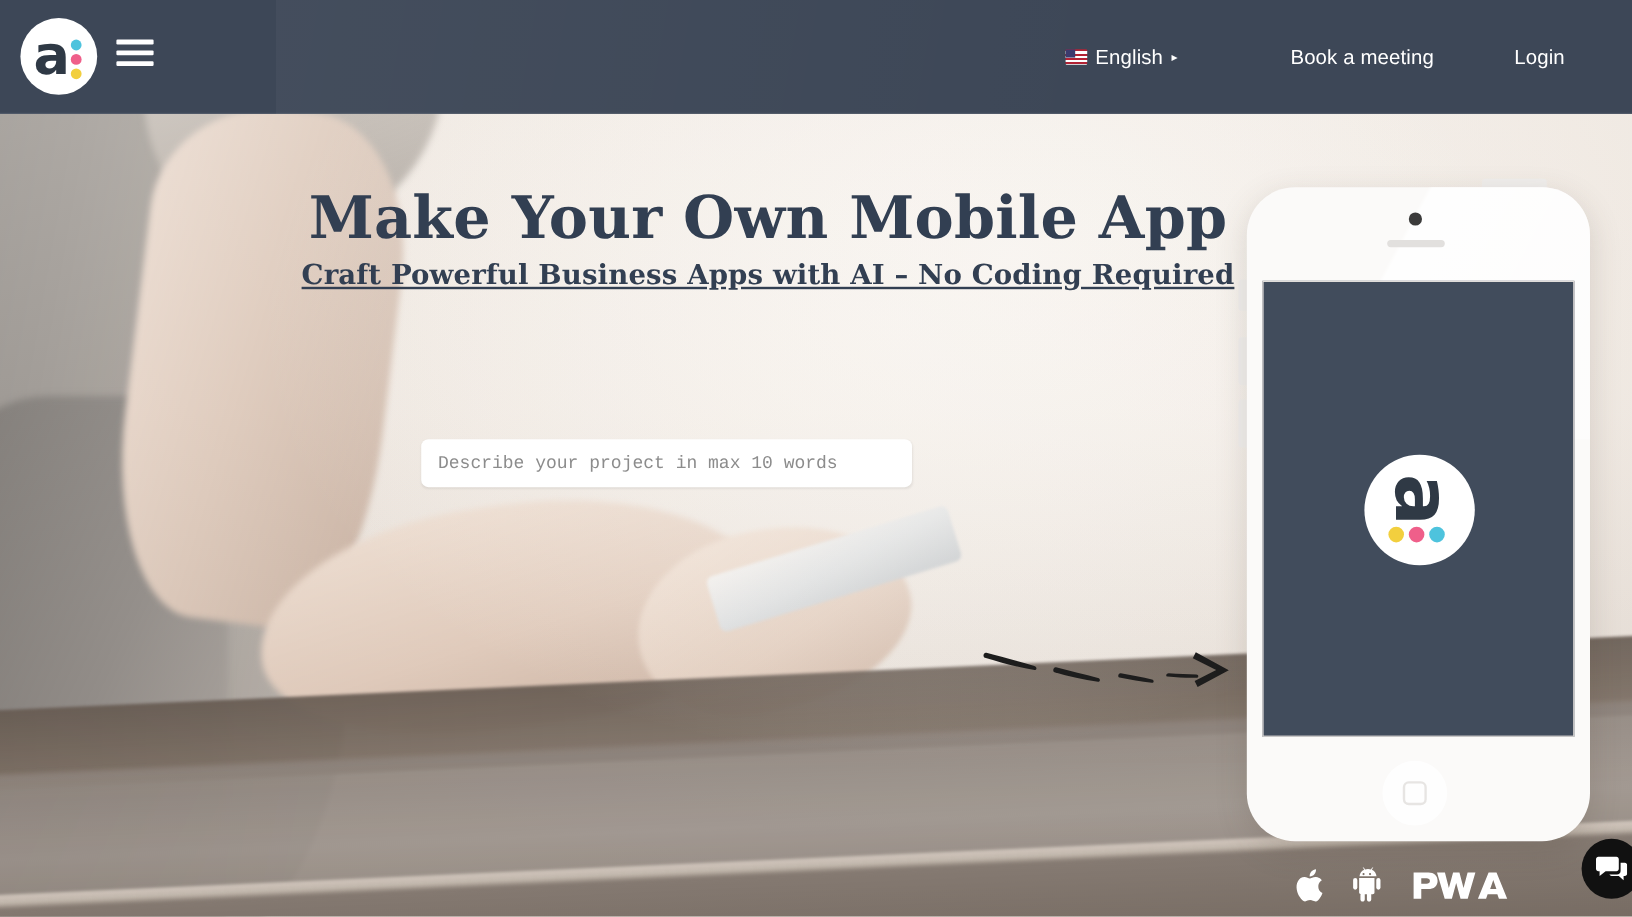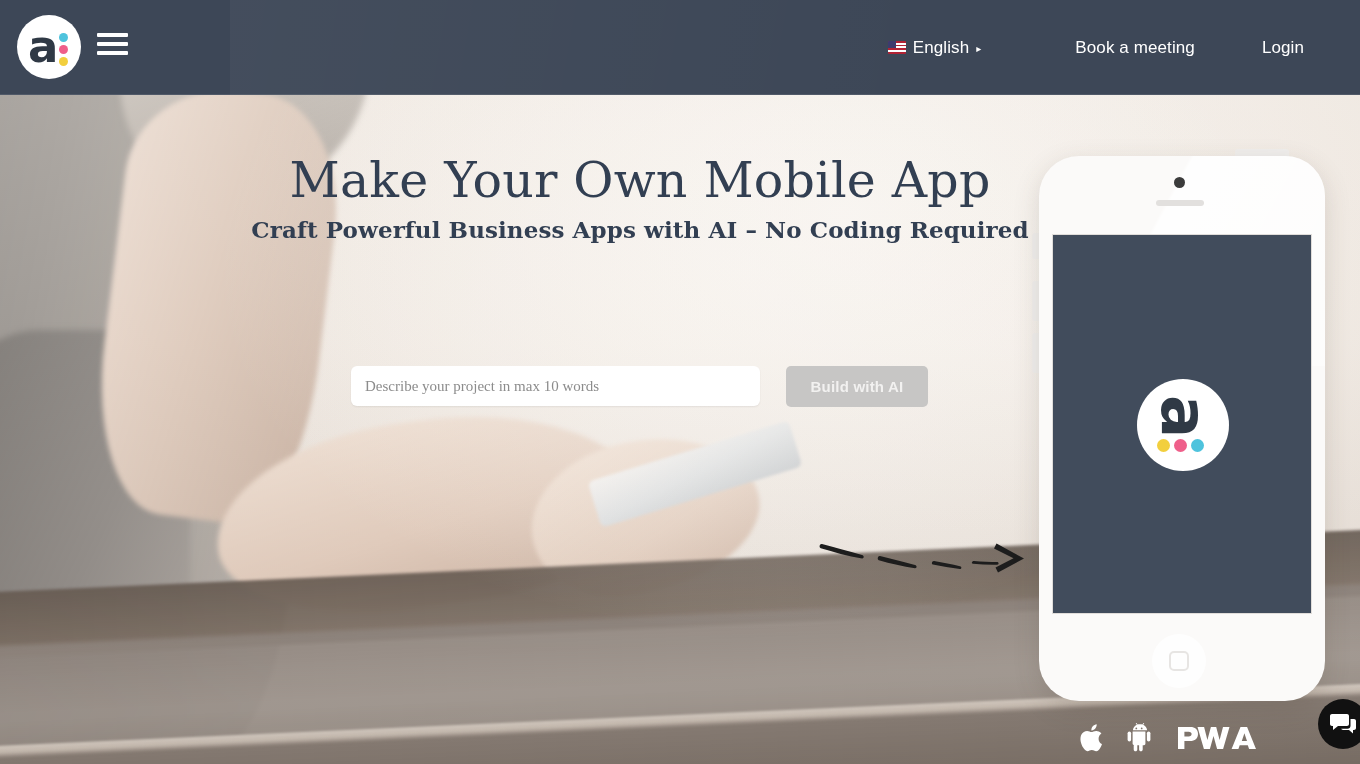--- a/index.html
+++ b/index.html
@@ -261,33 +261,34 @@
   #hero-copy {
     position: absolute;
     left: 0; top: 150px;
     width: 1280px;
     text-align: center;
     z-index: 20;
   }
   #headline {
     font-family: "DejaVu Serif", "Liberation Serif", serif;
     font-size: 49px;
-    font-weight: 400;
+    font-weight: 700;
     color: #323f52;
     letter-spacing: .2px;
     line-height: 62px;
   }
   #subheadline {
     margin-top: 2px;
     font-family: "DejaVu Serif", "Liberation Serif", serif;
     font-size: 23px;
     font-weight: 700;
     color: #323f52;
     letter-spacing: .1px;
     line-height: 32px;
+    text-decoration: underline;
   }
 
   
   #form-block {
     position: absolute;
     left: 351px; top: 354px;
     width: 580px;
     z-index: 20;
   }
   #form-label {
@@ -302,21 +303,21 @@
     align-items: flex-start;
   }
   #project-input {
     width: 409px;
     height: 40px;
     border: none;
     outline: none;
     border-radius: 6px;
     background: #ffffff;
     padding: 0 14px;
-    font-family: Liberation Serif, serif;
+    font-family: Liberation Mono, monospace;
     font-size: 15px;
     color: #333333;
     box-shadow: 0 1px 2px rgba(0,0,0,.07);
   }
   #project-input::placeholder { color: #8c8c8c; }
   #build-btn {
     margin-left: 26px;
     width: 142px;
     height: 41px;
     border: none;
@@ -531,21 +532,20 @@
   </div>
 
   <div id="hero-copy">
     <div id="headline">Make Your Own Mobile App</div>
     <div id="subheadline">Craft Powerful Business Apps with AI – No Coding Required</div>
   </div>
 
   <div id="form-block">
     <div id="form-row">
       <input id="project-input" type="text" placeholder="Describe your project in max 10 words" style="">
-      <button id="build-btn">Build with AI</button>
     </div>
   </div>
 
   <svg id="preview-arrow" viewBox="0 0 215 45">
     <g fill="#1d1d1d">
       <path d="M4,16 C16,19 30,23 44,27 C46,27.6 46.5,30.2 44.2,30.4 C29.5,28 15.5,24 2.8,20.2 C0.6,19.4 1.6,15.4 4,16 Z"></path>
       <path d="M62,28 C74,31 86,34 97,37 C99,37.6 99.2,40 97,40.2 C85,38.4 72.5,35.6 60.8,32.2 C58.8,31.5 59.8,27.5 62,28 Z"></path>
       <path d="M116,33 C125,34.6 134,36.4 142,38.2 C143.8,38.6 143.9,41 141.9,41 C133,40 123.5,38.4 114.9,36.6 C113.1,36.2 113.9,32.7 116,33 Z"></path>
       <path d="M156,33 C164,33.6 172,34 179,34 C181,34 181.2,36.6 179.2,36.8 C171.5,37 163,36.6 155,35.8 C153,35.6 153.9,32.9 156,33 Z"></path>
       <path d="M178.5,15.5 L206,30.5 L180,44.5 L177.5,39.4 L195.5,30.3 L176,20.6 Z"></path>

